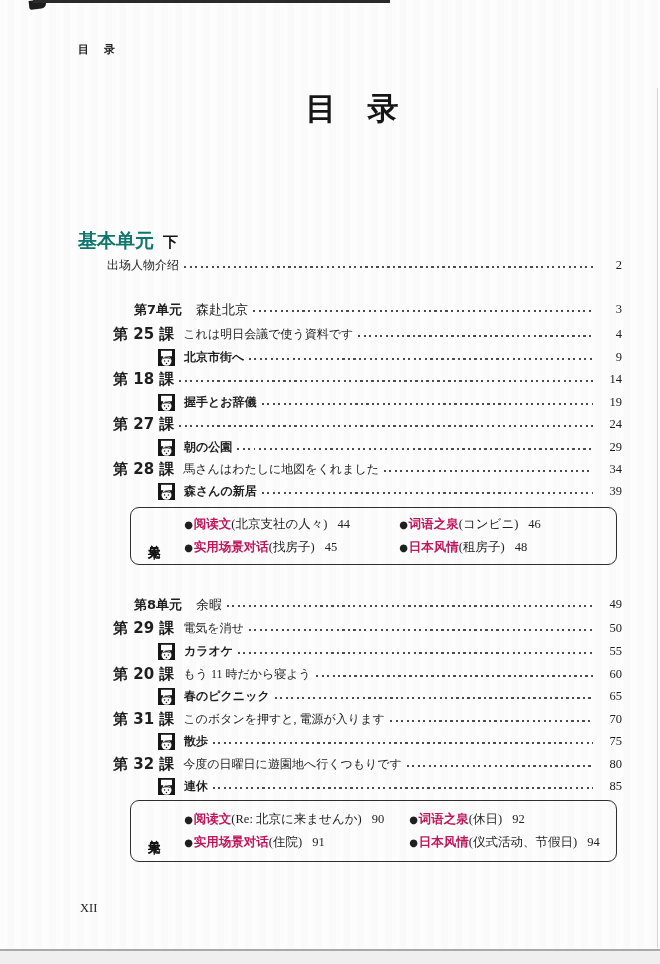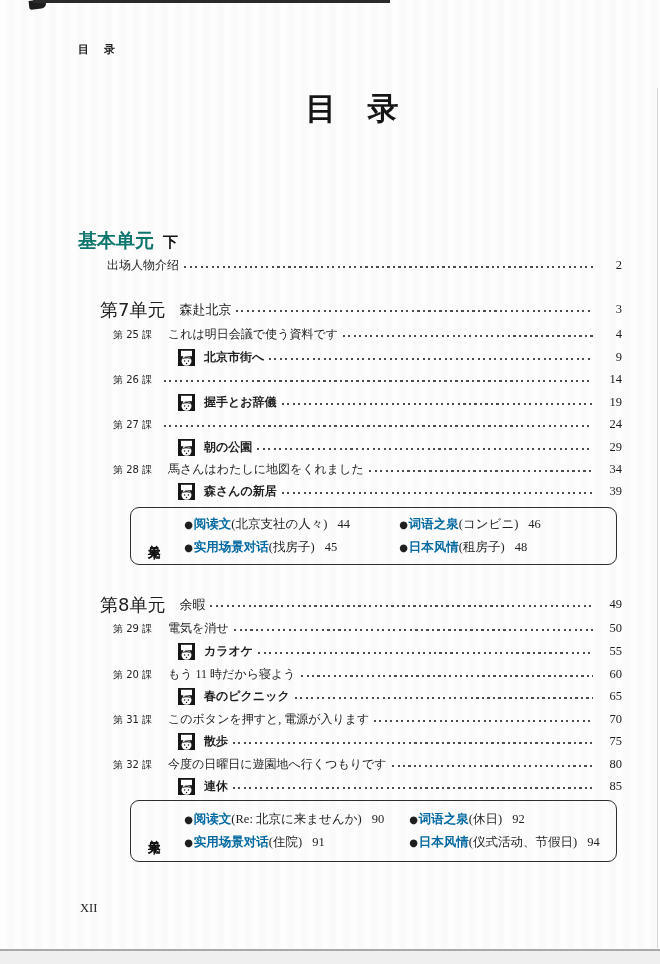--- a/index.html
+++ b/index.html
@@ -25,40 +25,40 @@
 
   .row{position:absolute;right:38px;display:flex;align-items:center;white-space:nowrap;height:17px;}
   .leader{flex:1;height:2px;margin:0 5px;position:relative;top:1px;
     background:repeating-linear-gradient(90deg,#4c4c4c 0 2px,transparent 2px 5.5px);}
   .pg{min-width:24px;text-align:right;font-family:"Liberation Serif",serif;font-size:12.5px;color:#1c1c1c;}
 
   .intro-row{left:107px;font-size:12px;}
   .intro-label{font-size:12px;}
 
   .unit-row{left:100px;}
-  .unit-no{font-weight:normal;font-size:18px;}
+  .unit-no{font-weight:bold;font-size:13px;margin-left:34px;}
   .unit-title{font-weight:normal;font-size:13px;margin-left:14px;}
 
   .lesson-row{left:113px;}
-  .lesson-no{font-weight:normal;font-size:10px;min-width:46px;}
+  .lesson-no{font-weight:bold;font-size:15px;min-width:46px;}
   .lesson-title{margin-left:9px;font-size:12px;font-family:"Liberation Serif",serif;}
 
-  .sub-row{left:178px;}
+  .sub-row{left:158px;}
   .char-icon{width:17px;height:17px;display:inline-block;flex:0 0 17px;}
   .topic-title{margin-left:9px;font-size:12px;font-weight:bold;}
 
   .unit-end-box{position:absolute;left:130px;right:43px;border:1.5px solid #2e2e2e;border-radius:9px;
     display:flex;align-items:center;padding:6px 8px 6px 17px;box-sizing:border-box;background:transparent;}
   .box-label{writing-mode:vertical-rl;text-orientation:upright;font-weight:bold;font-size:12.5px;line-height:1.05;letter-spacing:1px;color:#141414;}
   .box-items{flex:1;display:grid;grid-template-rows:repeat(2,1fr);grid-auto-flow:column;margin-left:23px;row-gap:6px;}
   .cols-a{grid-template-columns:215px 1fr;}
   .cols-b{grid-template-columns:225px 1fr;}
   .box-item{display:flex;align-items:center;white-space:nowrap;font-size:12.5px;}
   .bullet{font-size:10px;margin-right:1px;position:relative;top:-0.5px;}
-  .bi-label{font-weight:bold;color:#0369a1;}
+  .bi-label{font-weight:bold;color:#be185d;}
   .bi-detail{font-family:"Liberation Serif",serif;}
   .bi-pg{margin-left:10px;font-family:"Liberation Serif",serif;font-size:12.5px;}
 
   .folio{position:absolute;left:80px;top:901px;font-family:"Liberation Serif",serif;font-size:12.5px;color:#222;}
 </style>
 </head>
 <body>
 
 <svg width="0" height="0" style="position:absolute">
   <defs>
@@ -110,21 +110,21 @@
   <div class="row sub-row" style="top:349px">
     <svg class="char-icon" viewBox="0 0 17 17">
         <use href="#face-icon-def"></use>
       </svg>
     <span class="topic-title">北京市街へ</span>
     <span class="leader"></span>
     <span class="pg">9</span>
   </div>
 
   <div class="row lesson-row" style="top:371px">
-    <span class="lesson-no">第 26 課</span>
+    <span class="lesson-no">第 18 課</span>
     <span class="leader"></span>
     <span class="pg">14</span>
   </div>
   <div class="row sub-row" style="top:394px">
     <svg class="char-icon" viewBox="0 0 17 17">
         <use href="#face-icon-def"></use>
       </svg>
     <span class="topic-title">握手とお辞儀</span>
     <span class="leader"></span>
     <span class="pg">19</span>

